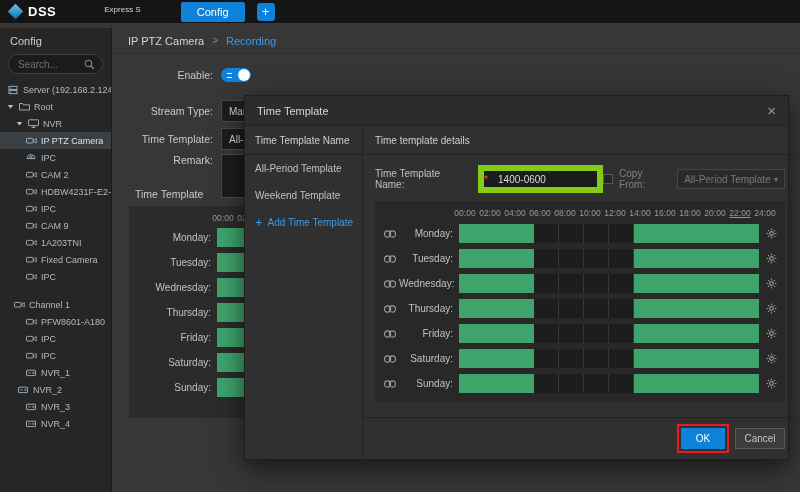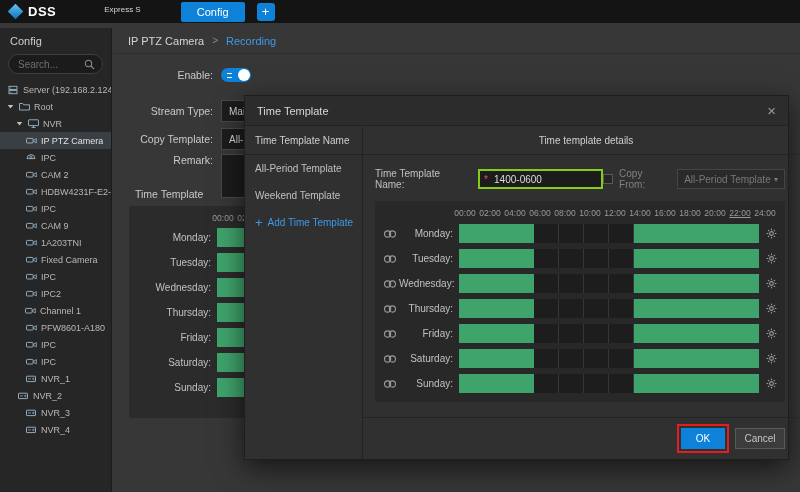--- a/index.html
+++ b/index.html
@@ -77,26 +77,26 @@
   .dlg-left{width:118px;border-right:1px solid #232323;flex:none;}
   .dlg-left-header{height:28px;line-height:28px;padding-left:10px;font-size:10px;color:#cfcfcf;
                    border-bottom:1px solid #232323;white-space:nowrap;overflow:hidden;}
   .tpl-item{height:27px;line-height:27px;padding-left:10px;font-size:10px;color:#c0c0c0;
             white-space:nowrap;overflow:hidden;cursor:pointer;}
   .tpl-add{color:#3d9ae8;display:flex;align-items:center;padding-left:10px;height:27px;
            font-size:10px;cursor:pointer;}
   .tpl-add .plus{font-size:13px;margin-right:5px;}
   .dlg-right{flex:1;position:relative;}
   .dlg-right-header{height:28px;line-height:28px;padding-left:12px;font-size:10px;color:#cfcfcf;
-                    border-bottom:1px solid #232323;text-align:center;}
+                    border-bottom:1px solid #232323;}
   .dlg-form{display:flex;align-items:center;margin:12px 12px 0;height:24px;font-size:10px;}
   .dlg-form .lbl{color:#c0c0c0;margin-right:6px;}
   .name-wrap{position:relative;}
   .name-wrap .req{position:absolute;left:6px;top:50%;transform:translateY(-50%);color:#e35b5b;}
-  .name-input{width:125px;height:20px;background:#1c1c1c;border:2px solid #84cc16;color:#ddd;
+  .name-input{width:125px;height:28px;background:#1c1c1c;border:6px solid #84cc16;color:#ddd;
               font-size:10px;padding:0 4px 0 14px;font-family:inherit;outline:none;}
   .checkbox{width:10px;height:10px;border:1px solid #5a5a5a;background:#262626;margin-left:auto;
             flex:none;cursor:pointer;}
   .copy-lbl{color:#808080;margin:0 6px;}
   .copy-select{width:108px;height:20px;background:#2a2a2a;border:1px solid #454545;color:#787878;
                display:flex;align-items:center;padding:0 6px;font-size:10px;cursor:pointer;}
   .copy-select .sel-caret{margin-left:auto;font-size:8px;}
   .dlg-sched{margin:10px 12px;background:#282828;border-radius:2px;padding:6px 8px;}
   .ds-ruler{position:relative;height:14px;margin-left:82px;width:300px;font-size:8.5px;color:#9a9a9a;}
   .dlg-sched .day-label{width:60px;}
@@ -250,30 +250,21 @@
         </div>
         <div class="tree-row" style="padding-left: 24px;">
           <span class="ticon">
             <svg width="11" height="9" viewBox="0 0 11 9">
               <rect x="0.5" y="2.4" width="6.6" height="4.6" rx="0.8" fill="none" stroke="currentColor" stroke-width="0.9"></rect>
               <path d="M7.6 4.2 L10.3 2.6 V6.9 L7.6 5.3 Z" fill="none" stroke="currentColor" stroke-width="0.8"></path>
             </svg>
           </span>
           <span class="tlabel">IPC</span>
         </div>
-        <div class="tree-row" style="padding-left: 24px;">
-          <span class="ticon">
-            <svg width="11" height="9" viewBox="0 0 11 9">
-              <rect x="0.5" y="2.4" width="6.6" height="4.6" rx="0.8" fill="none" stroke="currentColor" stroke-width="0.9"></rect>
-              <path d="M7.6 4.2 L10.3 2.6 V6.9 L7.6 5.3 Z" fill="none" stroke="currentColor" stroke-width="0.8"></path>
-            </svg>
-          </span>
-          <span class="tlabel">IPC2</span>
-        </div>
-        <div class="tree-row" style="padding-left: 23px;">
+        <div class="tree-row" style="padding-left: 12px; margin-top: 11px;">
           <span class="ticon">
             <svg width="11" height="9" viewBox="0 0 11 9">
               <rect x="0.5" y="2.4" width="6.6" height="4.6" rx="0.8" fill="none" stroke="currentColor" stroke-width="0.9"></rect>
               <path d="M7.6 4.2 L10.3 2.6 V6.9 L7.6 5.3 Z" fill="none" stroke="currentColor" stroke-width="0.8"></path>
             </svg>
           </span>
           <span class="tlabel">Channel 1</span>
         </div>
         <div class="tree-row" style="padding-left: 24px;">
           <span class="ticon">
@@ -359,21 +350,21 @@
 
     <div class="frow" style="top:72px;">
       <span class="flabel">Stream Type:</span>
       <span class="select">
         <span>Main S</span>
         <span class="sel-caret">▾</span>
       </span>
     </div>
 
     <div class="frow" style="top:100px;">
-      <span class="flabel">Copy Template:</span>
+      <span class="flabel">Time Template:</span>
       <span class="select">
         <span>All-Per</span>
         <span class="sel-caret">▾</span>
       </span>
     </div>
 
     <div class="frow" style="top:126px;align-items:flex-start;">
       <span class="flabel">Remark:</span>
       <span class="remark-box"></span>
     </div>

